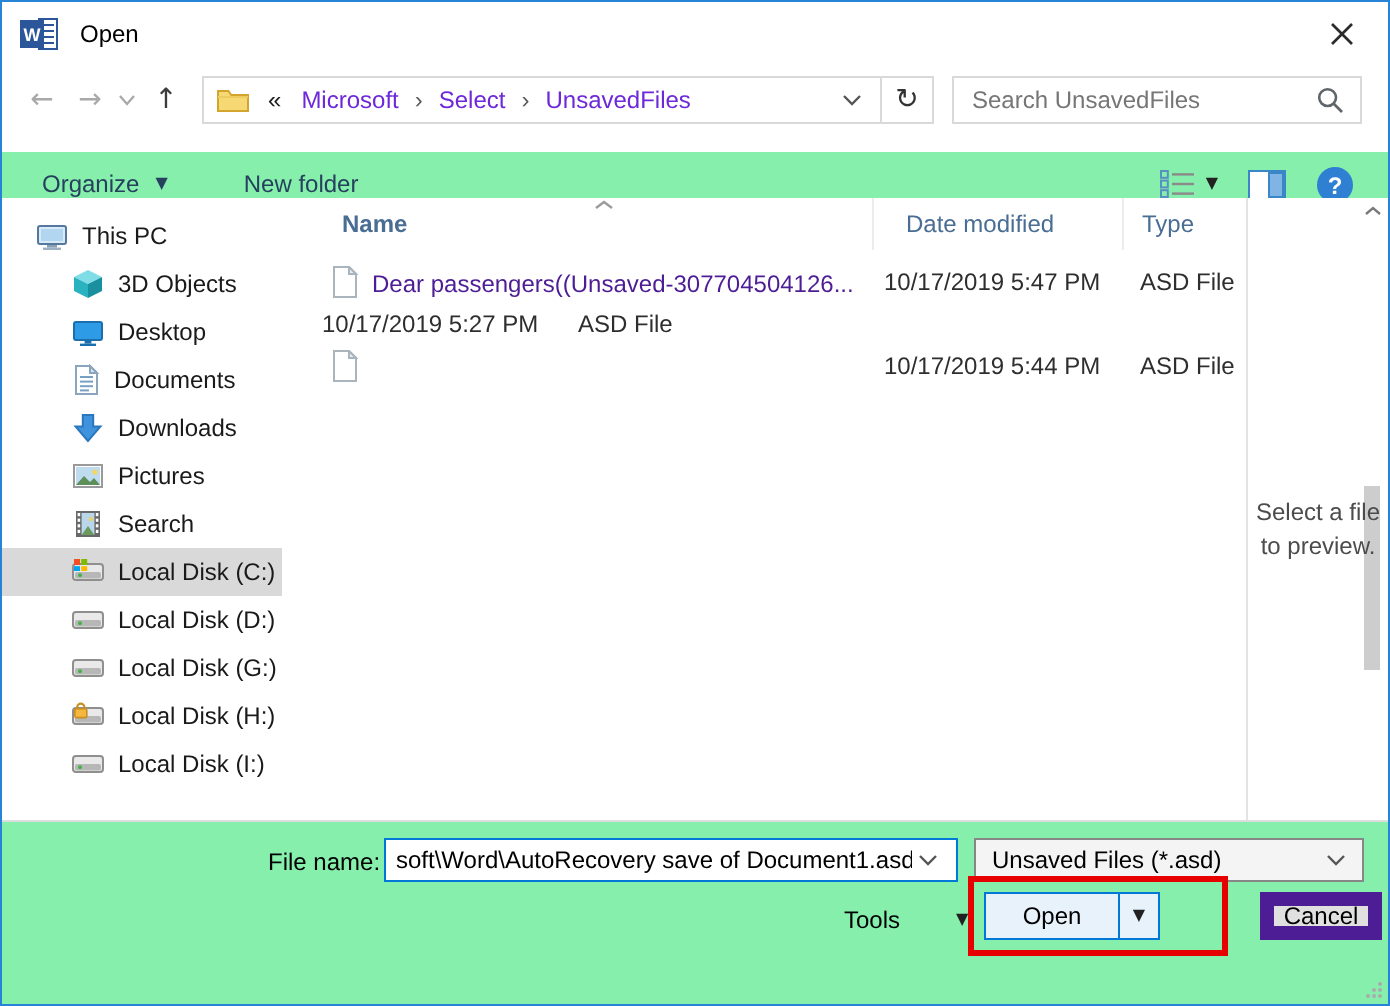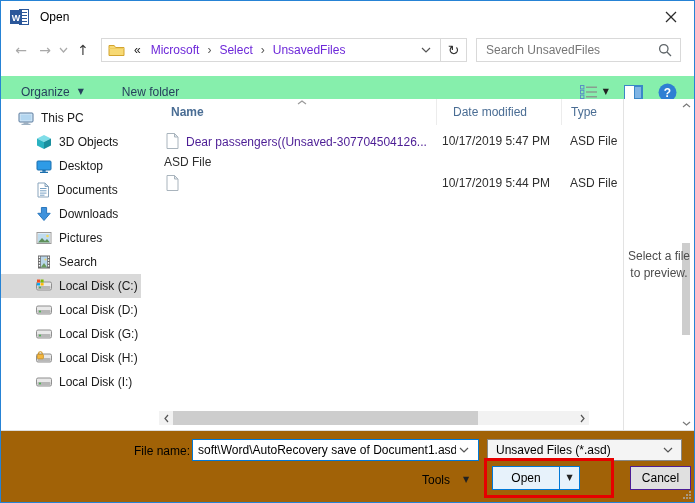--- a/index.html
+++ b/index.html
@@ -91,40 +91,40 @@
   .fc-type { width:62px; padding-left:9px; color:#2e2e2e; white-space:nowrap; }
   .hscroll { position:absolute; left:4px; bottom:5px; width:430px; height:14px; display:flex; background:#f2f2f2; }
   .hs-btn { width:14px; display:flex; align-items:center; justify-content:center; }
   .hs-thumb { width:305px; height:100%; background:#cdcdcd; }
   .preview {
     position:absolute; left:622px; right:0; top:0; bottom:0;
     border-left:1px solid #e3e3e3; display:flex; align-items:center; justify-content:center;
     text-align:center; color:#4c4c4c; line-height:17px; padding:0 3px;
   }
   
-  .bottom { position:absolute; left:0; right:0; bottom:0; height:72px; background:#a16207; border-top:1px solid #dddddd; }
+  .bottom { position:absolute; left:0; right:0; bottom:0; height:92px; background:#86efac; border-top:1px solid #dddddd; }
   .fn-label { position:absolute; left:133px; top:13px; color:#000; }
   .fn-input {
     position:absolute; left:191px; top:8px; width:287px; height:22px;
     border:1px solid #0078d7; padding:0 22px 0 5px;
     font:12px "Liberation Sans","DejaVu Sans",sans-serif; color:#000; background:#fff;
   }
   .fn-chev { position:absolute; left:458px; top:16px; }
   .ft-combo {
     position:absolute; left:486px; top:8px; width:195px; height:22px;
     border:1px solid #878787; background:#f4f4f4;
     display:flex; align-items:center; padding:0 8px; color:#000;
   }
   .ft-combo .chev { margin-left:auto; display:flex; }
-  .tools { position:absolute; left:421px; top:37px; height:24px; display:flex; align-items:center; gap:13px; color:#000; }
+  .tools { position:absolute; left:421px; top:37px; height:24px; display:flex; align-items:center; gap:28px; color:#000; }
   .red-box { position:absolute; left:483px; top:27px; width:130px; height:40px; border:3px solid #e60000; }
   .open-btn { position:absolute; left:491px; top:35px; width:88px; height:24px; border:1px solid #0078d7; background:#e7f2fb; display:flex; }
   .open-main { flex:1; display:flex; align-items:center; justify-content:center; color:#000; }
   .open-split { width:20px; border-left:1px solid #0078d7; display:flex; align-items:center; justify-content:center; }
-  .cancel-btn { position:absolute; left:629px; top:35px; width:61px; height:24px; border:1px solid #4c1d95; background:#e0e0e0; display:flex; align-items:center; justify-content:center; color:#000; }
+  .cancel-btn { position:absolute; left:629px; top:35px; width:61px; height:24px; border:7px solid #4c1d95; background:#e0e0e0; display:flex; align-items:center; justify-content:center; color:#000; }
   .grip { position:absolute; right:2px; bottom:2px; }
   .icon { display:inline-flex; line-height:0; }
 </style>
 </head>
 <body>
 
 <div class="window">
 
   <div class="titlebar">
     <span class="icon" id="word-logo-slot">
@@ -401,20 +401,21 @@
                   <path d="M1 0.5 h7.5 L12 4 V15.5 H1 z" fill="#fff" stroke="#a9b4bd"></path>
                   <path d="M8.5 0.5 L12 4 H8.5 z" fill="#e6ecf1" stroke="#a9b4bd"></path>
                 </svg>
               </span>
               <span>Dear passengers((Unsaved-307704504126...</span>
             </div>
             <div class="fc-date">10/17/2019 5:47 PM</div>
             <div class="fc-type">ASD File</div>
           </div>
           <div class="frow">
+            <div class="fc-date">10/17/2019 5:27 PM</div>
             <div class="fc-type">ASD File</div>
           </div>
           <div class="frow">
             <div class="fc-name">
               <span class="icon">
                 <svg width="13" height="16" viewBox="0 0 13 16">
                   <path d="M1 0.5 h7.5 L12 4 V15.5 H1 z" fill="#fff" stroke="#a9b4bd"></path>
                   <path d="M8.5 0.5 L12 4 H8.5 z" fill="#e6ecf1" stroke="#a9b4bd"></path>
                 </svg>
               </span>

